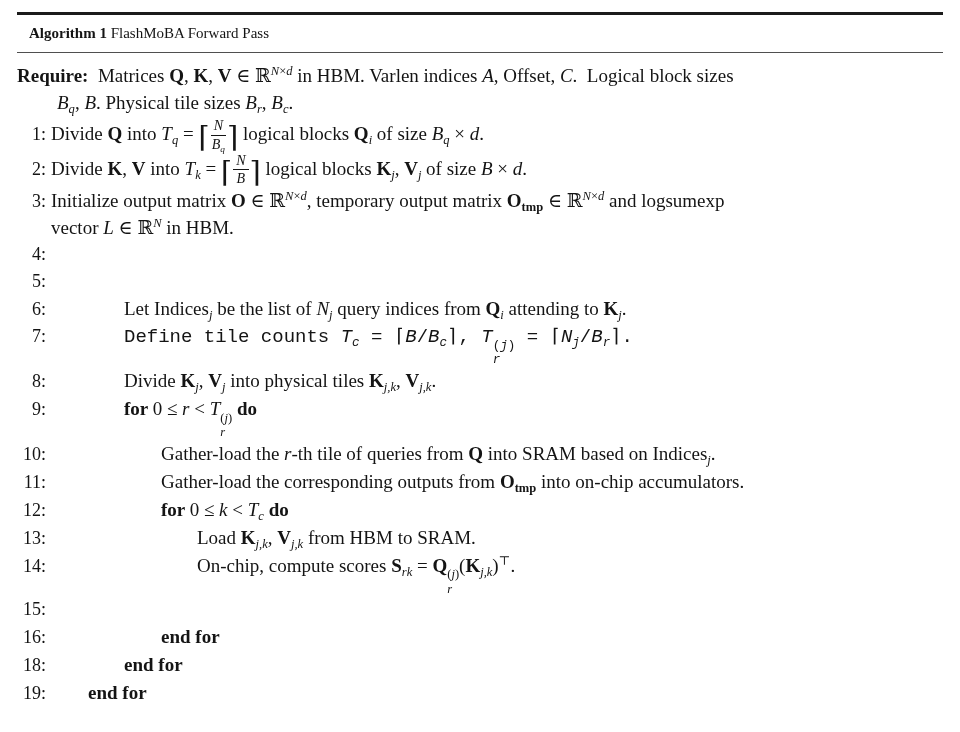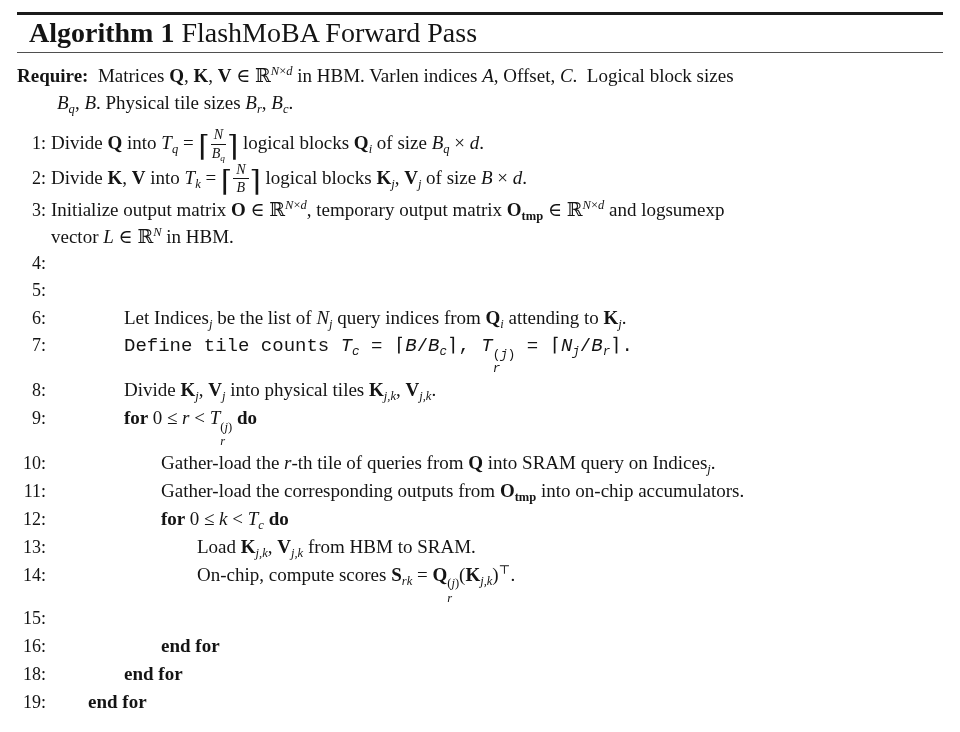--- a/index.html
+++ b/index.html
@@ -8,31 +8,31 @@
     min-height:732px;
     box-sizing:border-box;
     padding:12px 17px 0 17px;
     background:var(--bg,#ffffff);
     color:var(--txt,#141414);
     font-family:"Liberation Serif","DejaVu Serif","DejaVu Sans",serif;
     font-size:19px;
   }
   .rule-top{border-top:3px solid var(--rule-heavy,#1b1b1b);}
   .rule-mid{border-top:1.5px solid var(--rule-light,#4f4f4f);margin-bottom:9px;}
-  .caption{padding:5px 0 6px 12px;font-size:28px;line-height:26px;}
+  .caption{padding:5px 0 6px 12px;font-size:15px;line-height:26px;}
   .b{font-weight:700;}
   .bf{font-weight:700;}
   .i{font-style:italic;}
   .p{}
   .bb{font-family:"DejaVu Serif","DejaVu Sans",serif;}
   .ceil{font-size:152%;line-height:0;vertical-align:-0.24em;}
   sub,sup{font-size:66%;line-height:0;}
   sub{vertical-align:-0.28em;}
   sup{vertical-align:0.52em;}
-  .require{line-height:27px;padding-left:40px;text-indent:-40px;margin-bottom:11px;}
+  .require{line-height:27px;padding-left:40px;text-indent:-40px;margin-bottom:2px;}
   .algo-body{}
   .line{display:flex;align-items:baseline;line-height:27px;}
   .lnum{flex:0 0 29px;text-align:right;font-size:18px;white-space:pre;}
   .stmt{margin-left:5px;}
   .frac{
     display:inline-block;text-align:center;vertical-align:-0.62em;
     font-size:74%;line-height:1.12;padding:0 1px;
   }
   .frac .fn{display:block;border-bottom:1.3px solid var(--txt,#141414);padding:0 3px 1px 3px;}
   .frac .fd{display:block;padding-top:1px;}
@@ -91,21 +91,21 @@
       </div>
       <div class="line">
         <span class="lnum">9:</span>
         <span class="stmt" style="padding-left: 73px;"><span class="b">for </span><span class="p">0 ≤ </span><span class="i">r</span><span class="p"> &lt; </span><span class="i">T</span><span class="ss">
             <span class="s-sup"><span class="p">(</span><span class="i">j</span><span class="p">)</span></span>
             <span class="s-sub"><span class="i">r</span></span>
           </span><span class="p"> </span><span class="b">do</span></span>
       </div>
       <div class="line">
         <span class="lnum">10:</span>
-        <span class="stmt" style="padding-left: 110px;"><span class="p">Gather-load the </span><span class="i">r</span><span class="p">-th tile of queries from </span><span class="bf">Q</span><span class="p"> into SRAM query on Indices</span><sub><span class="i">j</span></sub><span class="p">.</span></span>
+        <span class="stmt" style="padding-left: 110px;"><span class="p">Gather-load the </span><span class="i">r</span><span class="p">-th tile of queries from </span><span class="bf">Q</span><span class="p"> into SRAM based on Indices</span><sub><span class="i">j</span></sub><span class="p">.</span></span>
       </div>
       <div class="line">
         <span class="lnum">11:</span>
         <span class="stmt" style="padding-left: 110px;"><span class="p">Gather-load the corresponding outputs from </span><span class="bf">O</span><sub><span class="bf">tmp</span></sub><span class="p"> into on-chip accumulators.</span></span>
       </div>
       <div class="line">
         <span class="lnum">12:</span>
         <span class="stmt" style="padding-left: 110px;"><span class="b">for </span><span class="p">0 ≤ </span><span class="i">k</span><span class="p"> &lt; </span><span class="i">T</span><sub><span class="i">c</span></sub><span class="p"> </span><span class="b">do</span></span>
       </div>
       <div class="line">

